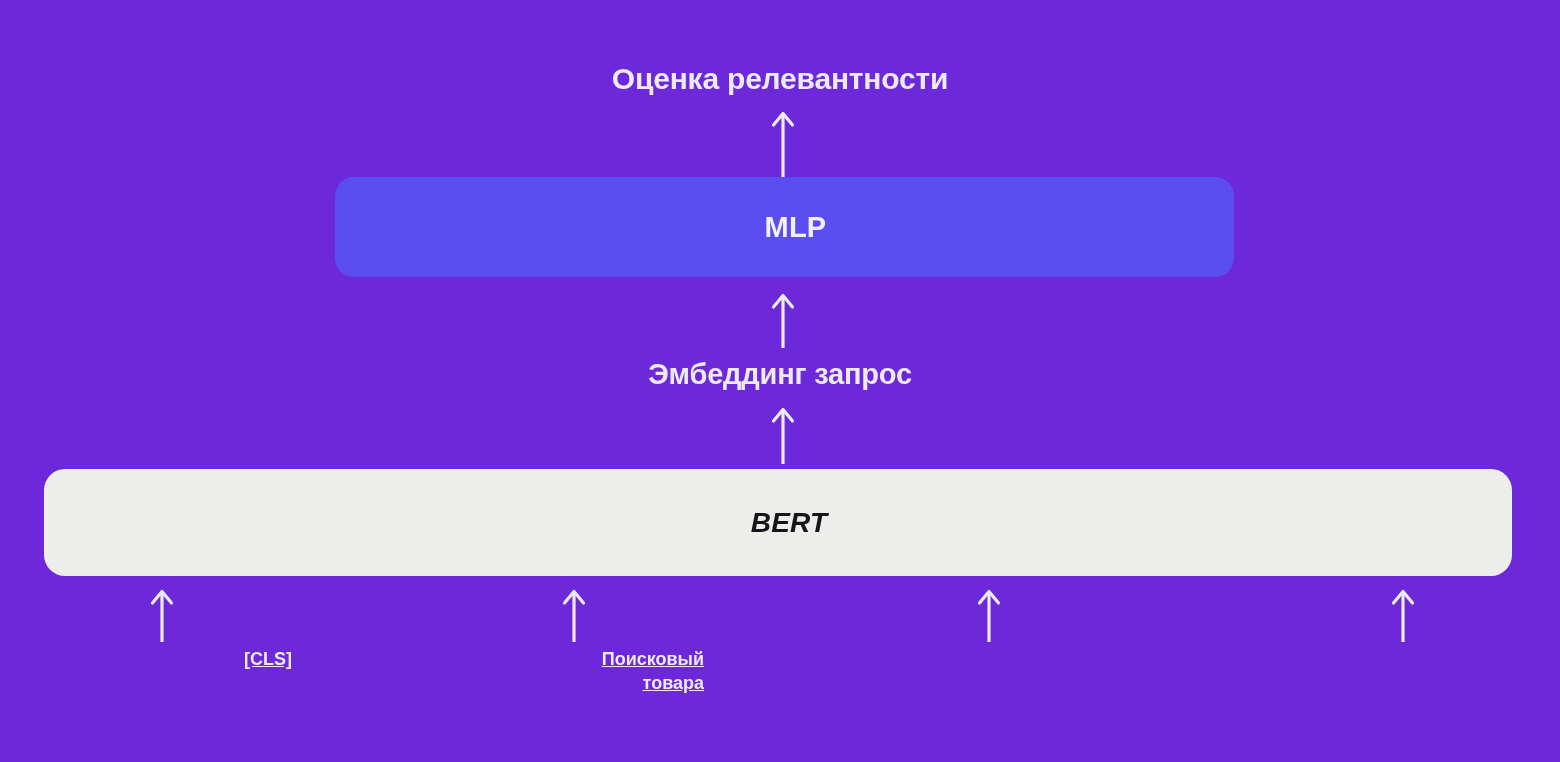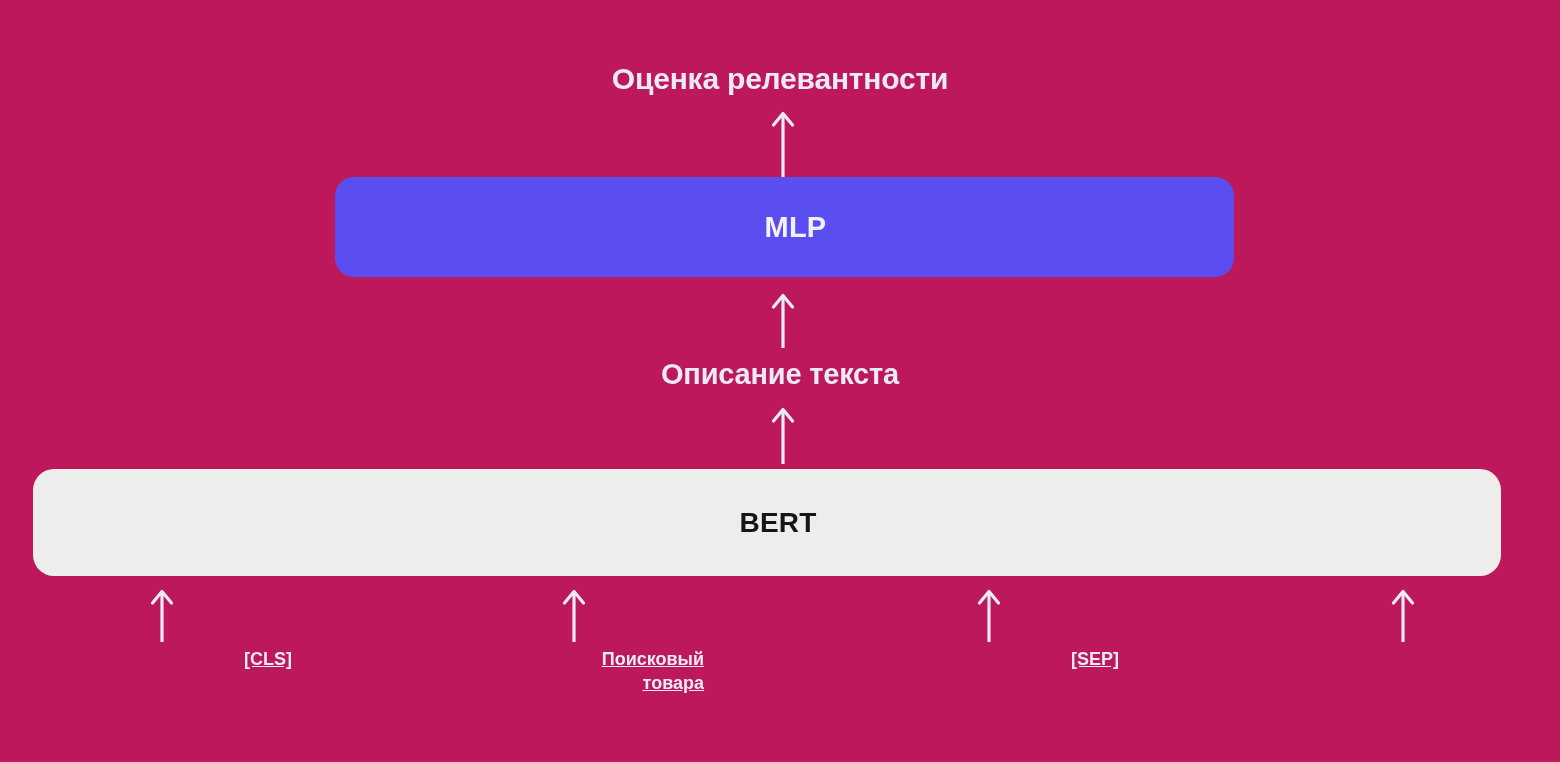--- a/index.html
+++ b/index.html
@@ -10,21 +10,21 @@
   body {
     width: 1560px;
     height: 762px;
     overflow: hidden;
     font-family: "Liberation Sans", sans-serif;
   }
   #diagram {
     position: relative;
     width: 1560px;
     height: 762px;
-    background: #be185d;
+    background: #6d28d9;
   }
 
   
   .label {
     position: absolute;
     color: #eceaf5;
     font-weight: bold;
     text-align: center;
     line-height: 1.16;
     letter-spacing: -0.2px;
@@ -60,26 +60,27 @@
     background: #5b4ef0;
     border-radius: 19px;
   }
   #mlp-box .box-text {
     color: #f2f1fb;
     font-size: 29px;
     font-weight: bold;
     letter-spacing: 0.2px;
   }
   #bert-box {
-    left: 33px;
+    left: 44px;
     top: 469px;
     width: 1468px;
     height: 107px;
     background: #ededeb;
     border-radius: 21px;
+    font-style: italic;
   }
   #bert-box .box-text {
     color: #16161a;
     font-size: 28px;
     font-weight: bold;
     letter-spacing: 0.2px;
   }
 
   
   .arrow {
@@ -122,21 +123,21 @@
     <span class="box-text">MLP</span>
   </div>
 
   <div class="arrow" style="left:771px; top:292px;">
     <svg width="24" height="56" viewBox="0 0 24 56">
       <path d="M12 56 L12 4" stroke="#eceaf5" stroke-width="3.2" fill="none"></path>
       <path d="M2.5 15 L12 3.5 L21.5 15" stroke="#eceaf5" stroke-width="3.2" fill="none" stroke-linecap="round" stroke-linejoin="round"></path>
     </svg>
   </div>
 
-  <div class="label" id="embedding-label">Описание текста</div>
+  <div class="label" id="embedding-label">Эмбеддинг запрос</div>
 
   <div class="arrow" style="left:771px; top:406px;">
     <svg width="24" height="58" viewBox="0 0 24 58">
       <path d="M12 58 L12 4" stroke="#eceaf5" stroke-width="3.2" fill="none"></path>
       <path d="M2.5 15 L12 3.5 L21.5 15" stroke="#eceaf5" stroke-width="3.2" fill="none" stroke-linecap="round" stroke-linejoin="round"></path>
     </svg>
   </div>
 
   <div class="box" id="bert-box">
     <span class="box-text">BERT</span>
@@ -163,15 +164,14 @@
   <div class="arrow" style="left:1391px; top:588px;">
     <svg width="24" height="54" viewBox="0 0 24 54">
       <path d="M12 54 L12 4" stroke="#eceaf5" stroke-width="3.2" fill="none"></path>
       <path d="M2.5 15 L12 3.5 L21.5 15" stroke="#eceaf5" stroke-width="3.2" fill="none" stroke-linecap="round" stroke-linejoin="round"></path>
     </svg>
   </div>
 
   <div class="token-label" style="left:32px;">[CLS]</div>
   <div class="token-label" style="left:444px;">Поисковый
 товара</div>
-  <div class="token-label" style="left:859px;">[SEP]</div>
 
 </div>
 
 </body></html>

